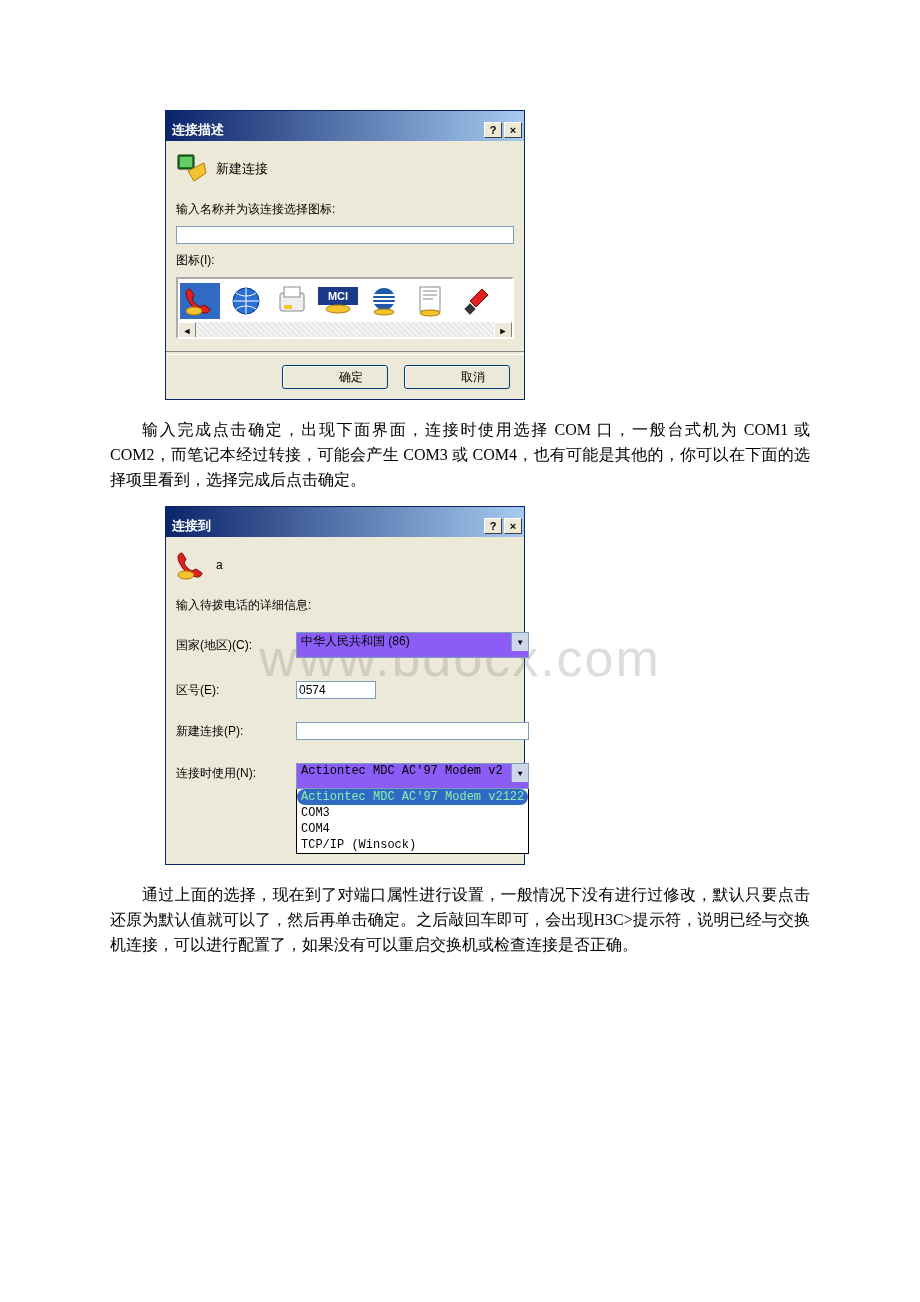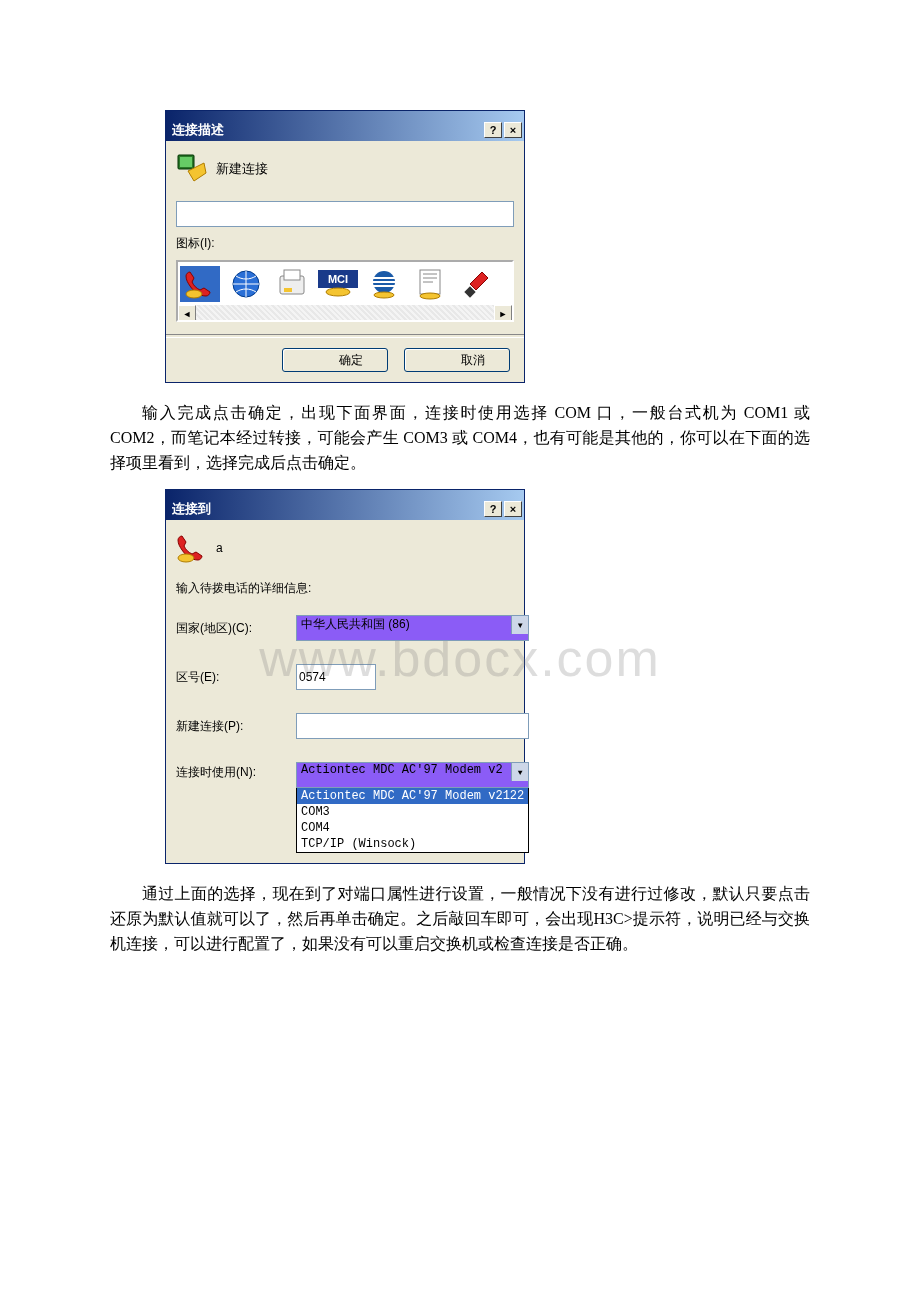--- a/index.html
+++ b/index.html
@@ -76,21 +76,21 @@
   .dlg-head-title {
     font-size: 13px;
   }
   .text-input {
     width: 100%;
     height: 18px;
     box-sizing: border-box;
     border: 1px solid #7f9db9;
     background: #fff;
     font-size: 12px;
-    padding: 12px 2px;
+    padding: 4px 2px;
     font-family: "SimSun", Tahoma, sans-serif;
   }
   .icon-strip-wrap {
     border: 2px inset #fff;
     background: #fff;
     height: 58px;
     position: relative;
     overflow: hidden;
   }
   .icon-strip {
@@ -203,21 +203,22 @@
     font-size: 12px;
     font-family: "Courier New", "SimSun", monospace;
     margin-top: -1px;
   }
   .dropdown-list .opt {
     padding: 1px 4px;
     white-space: nowrap;
   }
   .dropdown-list .opt.hl {
     background: #316ac5;
-    color: #ffffff;
+    color: #86efac;
+    border-radius: 8px;
   }
   .watermark {
     position: absolute;
     left: 0;
     right: 0;
     text-align: center;
     font-size: 52px;
     letter-spacing: 2px;
     color: rgba(120,120,120,0.25);
     font-family: Arial, sans-serif;
@@ -240,20 +241,21 @@
       <div class="dlg-head">
         <div class="dlg-head-icon">
           <svg viewBox="0 0 32 32" width="32" height="32">
             <rect x="2" y="2" width="16" height="14" rx="1" fill="#2a7a2a" stroke="#003300"></rect>
             <rect x="4" y="4" width="12" height="10" fill="#66cc66"></rect>
             <path d="M12 18 L28 10 L30 20 L18 28 Z" fill="#f4c430" stroke="#b07d00"></path>
           </svg>
         </div>
         <span class="dlg-head-title">新建连接</span>
       </div>
+      <div class="dlg-row">输入名称并为该连接选择图标:</div>
       <div class="dlg-row">
         <input class="text-input" value="" style="">
       </div>
       <div class="dlg-row">图标(I):</div>
       <div class="icon-strip-wrap">
         <div class="icon-strip">
           <div class="strip-icon selected">
             <svg viewBox="0 0 32 32" width="32" height="32">
                 <path d="M6 18c4 6 10 10 16 10 2 0 4-2 4-4l-6-4-4 2c-4-2-6-4-8-8l2-4-4-6c-2 0-4 2-4 4 0 4 2 7 4 10z" fill="#d22" stroke="#800"></path>
                 <ellipse cx="10" cy="26" rx="8" ry="4" fill="#f4c430" stroke="#b07d00"></ellipse>

